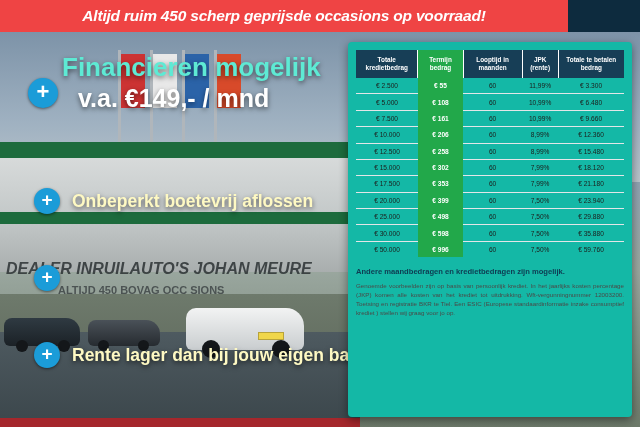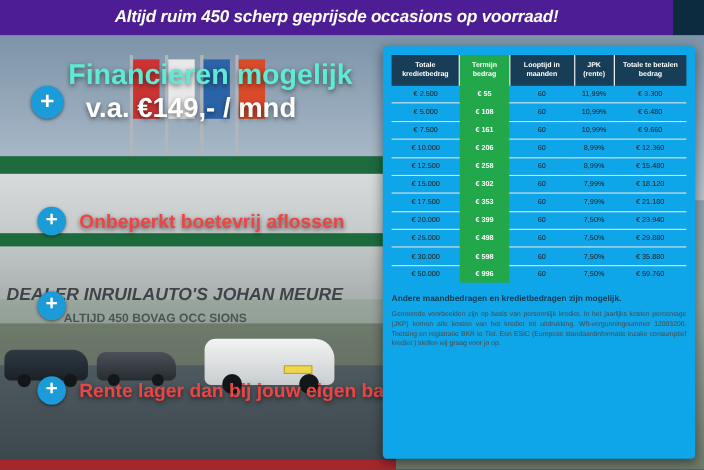--- a/index.html
+++ b/index.html
@@ -8,22 +8,22 @@
     font-family: "Liberation Sans", sans-serif;
     background: #0d2b3e;
     position: relative;
     overflow: hidden;
   }
 
   
   .banner {
     position: absolute;
     left: 0; top: 0;
-    width: 612px; height: 32px;
-    background: #4c1d95;
+    width: 568px; height: 32px;
+    background: #ef4444;
     display: flex;
     align-items: center;
     justify-content: center;
   }
   .banner-text {
     color: #ffffff;
     font-size: 15.5px;
     font-weight: bold;
     font-style: italic;
     letter-spacing: -0.2px;
@@ -145,33 +145,33 @@
     color: #ffffff;
     font-size: 19px;
     font-weight: bold;
     line-height: 24px;
     text-align: center;
     flex: 0 0 auto;
     box-shadow: 0 1px 3px rgba(0,0,0,.5);
   }
   .bullet-dot.big { width: 30px; height: 30px; line-height: 28px; font-size: 22px; }
   .bullet-text {
-    color: #ef4444;
+    color: #fef9c3;
     font-size: 17.5px;
     font-weight: bold;
     text-shadow: 0 2px 5px rgba(0,0,0,.6);
   }
   #bullet-hero { left: 28px; top: 78px; }
 
   
   .panel {
     position: absolute;
     left: 348px; top: 42px;
     width: 284px; height: 375px;
-    background: #0ea5e9;
+    background: #14b8a6;
     border-radius: 4px;
     box-shadow: 0 3px 10px rgba(0,0,0,.45);
     padding: 8px 8px 6px 8px;
   }
   table.rates {
     width: 100%;
     border-collapse: collapse;
     font-size: 6.6px;
     color: #1d1d1b;
   }

